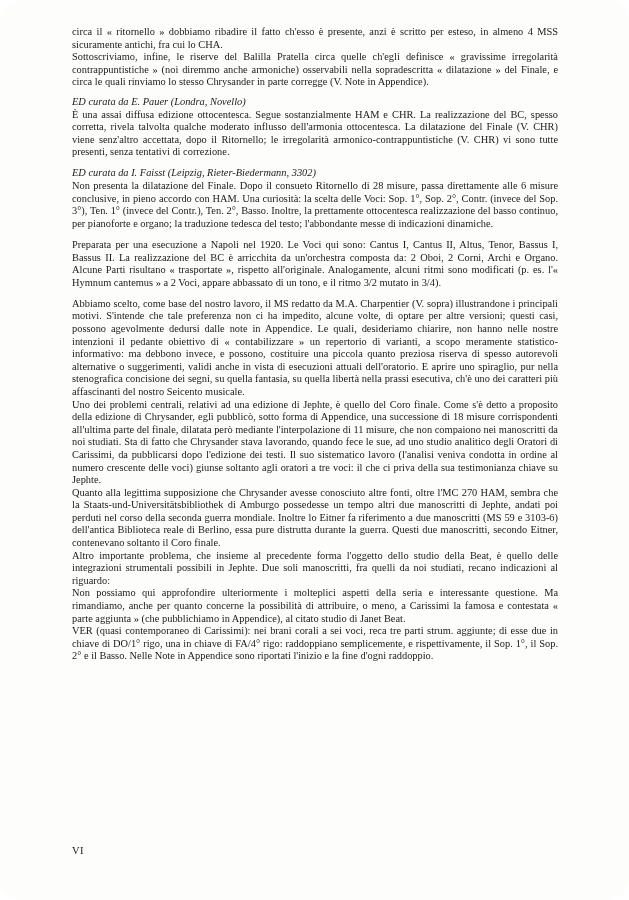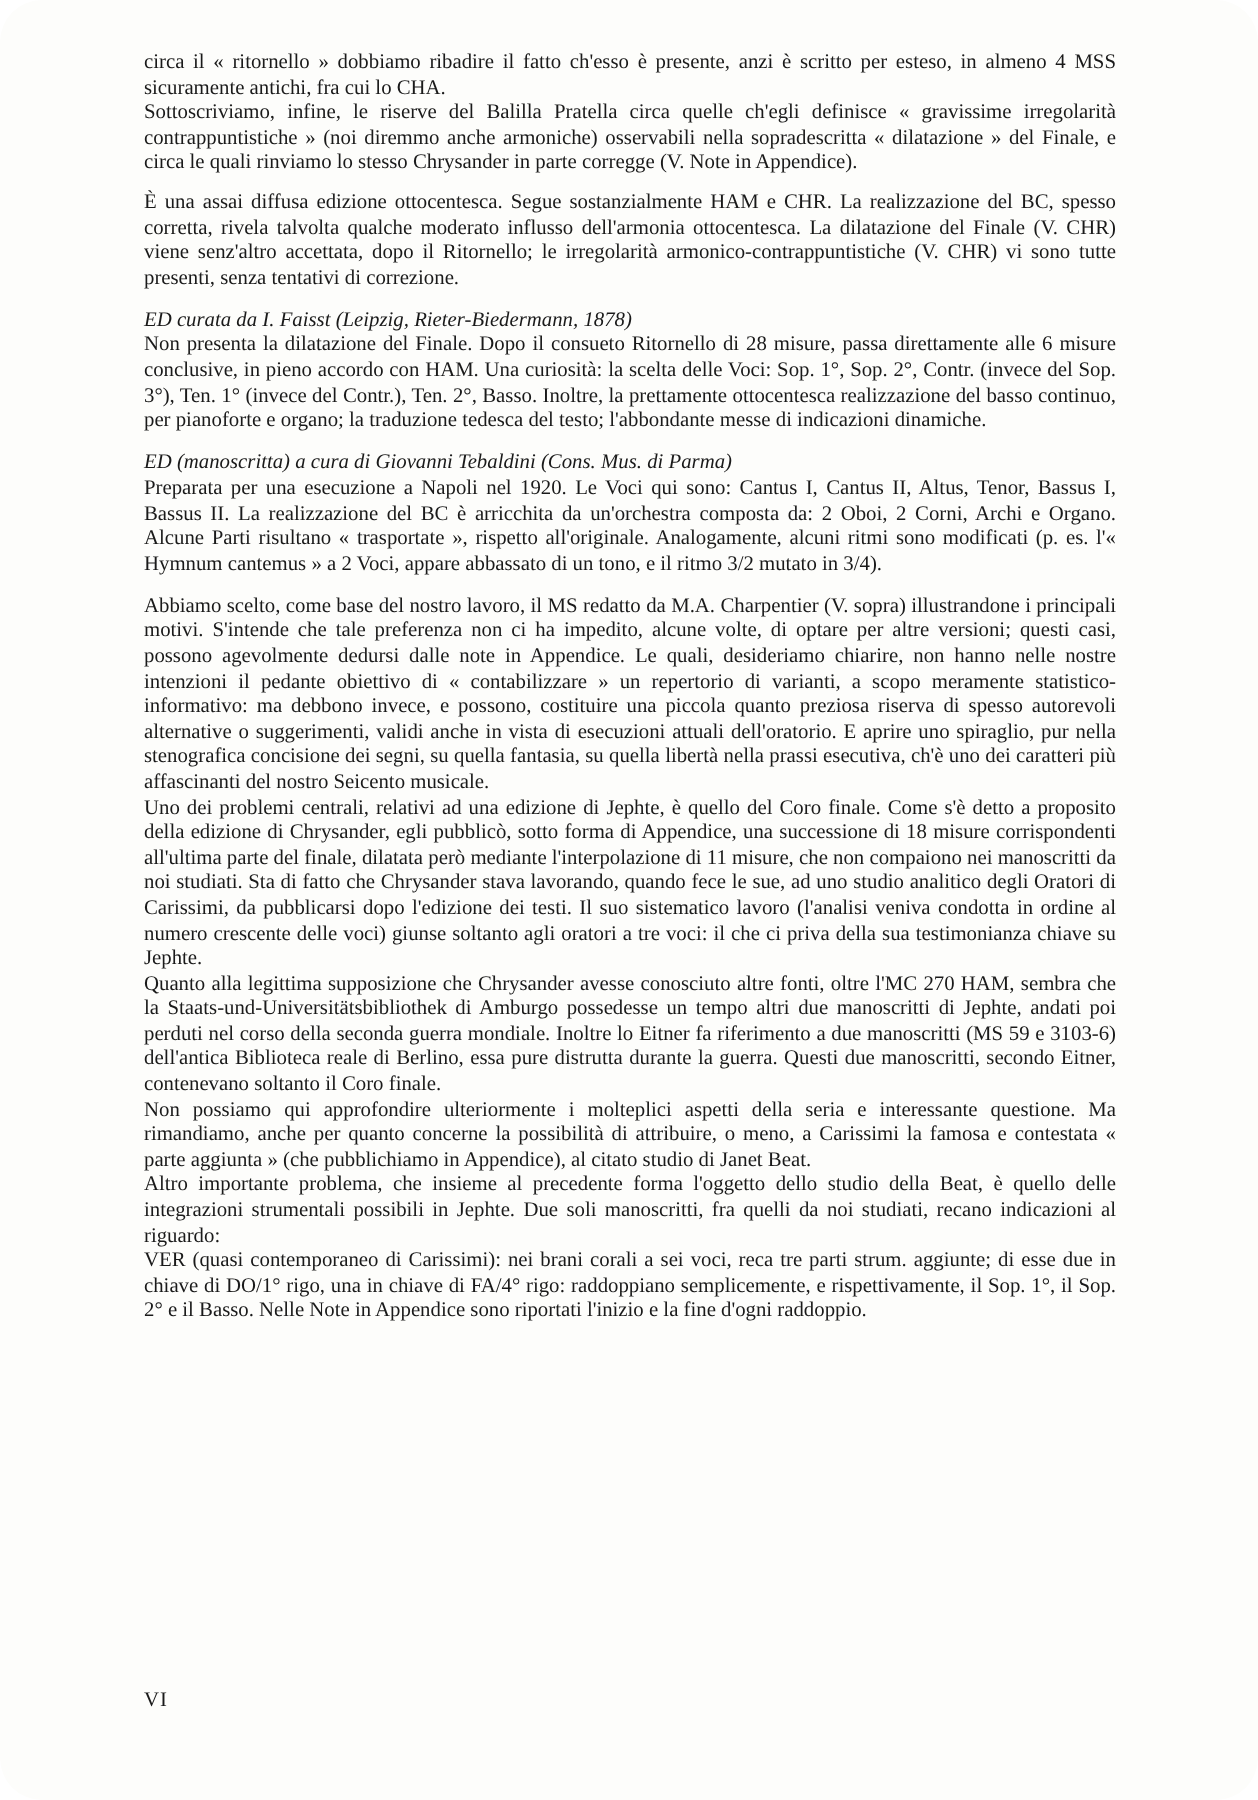--- a/index.html
+++ b/index.html
@@ -70,39 +70,39 @@
   <div class="content">
 
     <div class="block-tight">
       <p class="body-para">circa il « ritornello » dobbiamo ribadire il fatto ch'esso è presente, anzi è scritto per esteso, in almeno 4 MSS sicuramente antichi, fra cui lo CHA.</p>
       <p class="body-para">Sottoscriviamo, infine, le riserve del Balilla Pratella circa quelle ch'egli definisce « gravissime irregolarità contrappuntistiche » (noi diremmo anche armoniche) osservabili nella sopradescritta « dilatazione » del Finale, e circa le quali rinviamo lo stesso Chrysander in parte corregge (V. Note in Appendice).</p>
     </div>
 
     <div class="gap-small"></div>
 
     <div class="block">
+      <div class="sec-head">ED curata da E. Pauer (Londra, Novello)</div>
       <p class="body-para">È una assai diffusa edizione ottocentesca. Segue sostanzialmente HAM e CHR. La realizzazione del BC, spesso corretta, rivela talvolta qualche moderato influsso dell'armonia ottocentesca. La dilatazione del Finale (V. CHR) viene senz'altro accettata, dopo il Ritornello; le irregolarità armonico-contrappuntistiche (V. CHR) vi sono tutte presenti, senza tentativi di correzione.</p>
     </div>
 
     <div class="block">
-      <div class="sec-head">ED curata da I. Faisst (Leipzig, Rieter-Biedermann, 1878)</div>
+      <div class="sec-head">ED curata da I. Faisst (Leipzig, Rieter-Biedermann, 3302)</div>
       <p class="body-para">Non presenta la dilatazione del Finale. Dopo il consueto Ritornello di 28 misure, passa direttamente alle 6 misure conclusive, in pieno accordo con HAM. Una curiosità: la scelta delle Voci: Sop. 1°, Sop. 2°, Contr. (invece del Sop. 3°), Ten. 1° (invece del Contr.), Ten. 2°, Basso. Inoltre, la prettamente ottocentesca realizzazione del basso continuo, per pianoforte e organo; la traduzione tedesca del testo; l'abbondante messe di indicazioni dinamiche.</p>
     </div>
 
     <div class="block">
-      <div class="sec-head">ED (manoscritta) a cura di Giovanni Tebaldini (Cons. Mus. di Parma)</div>
       <p class="body-para">Preparata per una esecuzione a Napoli nel 1920. Le Voci qui sono: Cantus I, Cantus II, Altus, Tenor, Bassus I, Bassus II. La realizzazione del BC è arricchita da un'orchestra composta da: 2 Oboi, 2 Corni, Archi e Organo. Alcune Parti risultano « trasportate », rispetto all'originale. Analogamente, alcuni ritmi sono modificati (p. es. l'« Hymnum cantemus » a 2 Voci, appare abbassato di un tono, e il ritmo 3/2 mutato in 3/4).</p>
     </div>
 
 
     <div>
       <p class="body-para">Abbiamo scelto, come base del nostro lavoro, il MS redatto da M.A. Charpentier (V. sopra) illustrandone i principali motivi. S'intende che tale preferenza non ci ha impedito, alcune volte, di optare per altre versioni; questi casi, possono agevolmente dedursi dalle note in Appendice. Le quali, desideriamo chiarire, non hanno nelle nostre intenzioni il pedante obiettivo di « contabilizzare » un repertorio di varianti, a scopo meramente statistico-informativo: ma debbono invece, e possono, costituire una piccola quanto preziosa riserva di spesso autorevoli alternative o suggerimenti, validi anche in vista di esecuzioni attuali dell'oratorio. E aprire uno spiraglio, pur nella stenografica concisione dei segni, su quella fantasia, su quella libertà nella prassi esecutiva, ch'è uno dei caratteri più affascinanti del nostro Seicento musicale.</p>
       <p class="body-para">Uno dei problemi centrali, relativi ad una edizione di Jephte, è quello del Coro finale. Come s'è detto a proposito della edizione di Chrysander, egli pubblicò, sotto forma di Appendice, una successione di 18 misure corrispondenti all'ultima parte del finale, dilatata però mediante l'interpolazione di 11 misure, che non compaiono nei manoscritti da noi studiati. Sta di fatto che Chrysander stava lavorando, quando fece le sue, ad uno studio analitico degli Oratori di Carissimi, da pubblicarsi dopo l'edizione dei testi. Il suo sistematico lavoro (l'analisi veniva condotta in ordine al numero crescente delle voci) giunse soltanto agli oratori a tre voci: il che ci priva della sua testimonianza chiave su Jephte.</p>
       <p class="body-para">Quanto alla legittima supposizione che Chrysander avesse conosciuto altre fonti, oltre l'MC 270 HAM, sembra che la Staats-und-Universitätsbibliothek di Amburgo possedesse un tempo altri due manoscritti di Jephte, andati poi perduti nel corso della seconda guerra mondiale. Inoltre lo Eitner fa riferimento a due manoscritti (MS 59 e 3103-6) dell'antica Biblioteca reale di Berlino, essa pure distrutta durante la guerra. Questi due manoscritti, secondo Eitner, contenevano soltanto il Coro finale.</p>
+      <p class="body-para">Altro importante problema, che insieme al precedente forma l'oggetto dello studio della Beat, è quello delle integrazioni strumentali possibili in Jephte. Due soli manoscritti, fra quelli da noi studiati, recano indicazioni al riguardo:</p>
       <p class="body-para">Non possiamo qui approfondire ulteriormente i molteplici aspetti della seria e interessante questione. Ma rimandiamo, anche per quanto concerne la possibilità di attribuire, o meno, a Carissimi la famosa e contestata « parte aggiunta » (che pubblichiamo in Appendice), al citato studio di Janet Beat.</p>
-      <p class="body-para">Altro importante problema, che insieme al precedente forma l'oggetto dello studio della Beat, è quello delle integrazioni strumentali possibili in Jephte. Due soli manoscritti, fra quelli da noi studiati, recano indicazioni al riguardo:</p>
       <p class="body-para">VER (quasi contemporaneo di Carissimi): nei brani corali a sei voci, reca tre parti strum. aggiunte; di esse due in chiave di DO/1° rigo, una in chiave di FA/4° rigo: raddoppiano semplicemente, e rispettivamente, il Sop. 1°, il Sop. 2° e il Basso. Nelle Note in Appendice sono riportati l'inizio e la fine d'ogni raddoppio.</p>
     </div>
 
   </div>
 
   <div class="folio">VI</div>
 </div>
 
 </body></html>

